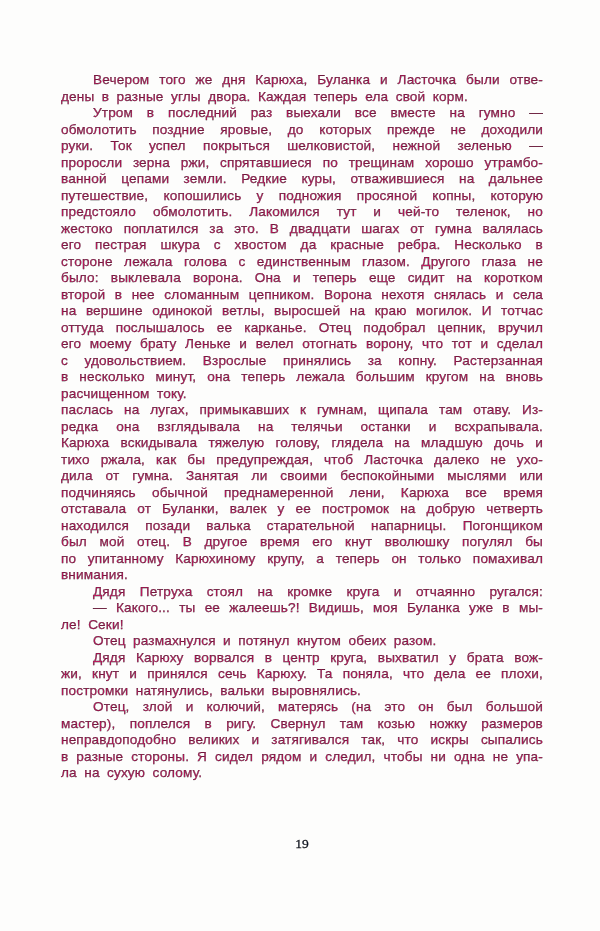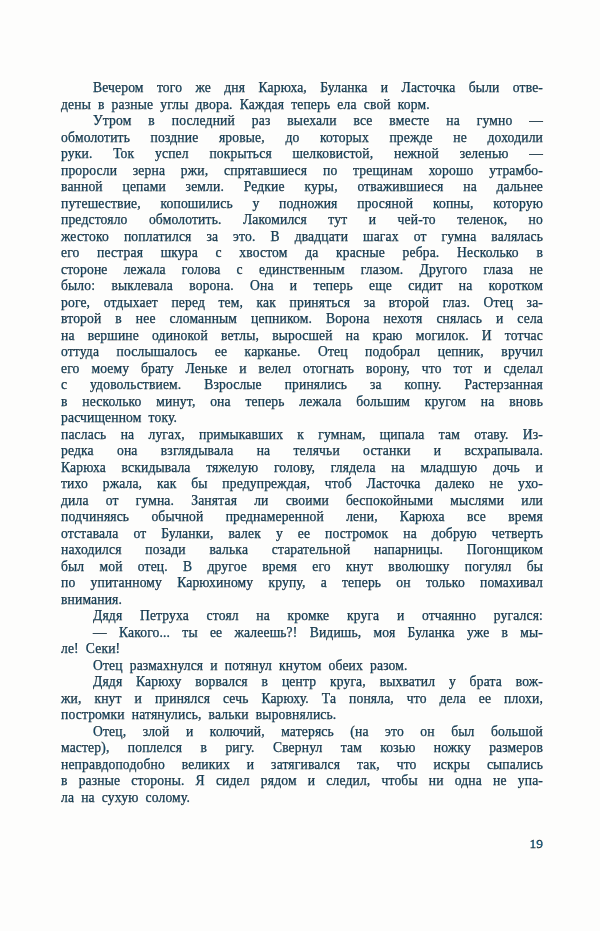--- a/index.html
+++ b/index.html
@@ -9,26 +9,26 @@
     position: relative;
     width: 600px;
     height: 931px;
     background: #fdfdfc;
     overflow: hidden;
   }
 
   .text-block {
     position: absolute;
     left: 61px;
-    top: 80px;
+    top: 72px;
     width: 482px;
-    font-family: Liberation Serif, serif;
+    font-family: Liberation Sans, sans-serif;
     font-size: 13.6px;
     line-height: 16.5px;
-    color: #0c4a6e;
+    color: #be185d;
     letter-spacing: 0.15px;
     -webkit-text-stroke: 0.25px #1b1b1b;
   }
 
   .line {
     text-align: justify;
     text-align-last: justify;
     white-space: normal;
   }
 
@@ -37,24 +37,24 @@
   .line.para-end {
     text-align-last: left;
     word-spacing: 3.5px;
   }
 
   .page-number {
     position: absolute;
     left: 61px;
     top: 836px;
     width: 482px;
-    text-align: right;
+    text-align: center;
     font-family: "Liberation Serif", "DejaVu Serif", serif;
     font-size: 13.5px;
-    color: #0369a1;
+    color: #0f172a;
     -webkit-text-stroke: 0.3px #1b1b1b;
   }
 </style>
 </head>
 <body>
 
 <div class="page">
   <div class="text-block">
       <div class="line indent">Вечером того же дня Карюха, Буланка и Ласточка были отве-</div>
       <div class="line para-end">дены в разные углы двора. Каждая теперь ела свой корм.</div>
@@ -62,21 +62,20 @@
       <div class="line">обмолотить поздние яровые, до которых прежде не доходили</div>
       <div class="line">руки. Ток успел покрыться шелковистой, нежной зеленью —</div>
       <div class="line">проросли зерна ржи, спрятавшиеся по трещинам хорошо утрамбо-</div>
       <div class="line">ванной цепами земли. Редкие куры, отважившиеся на дальнее</div>
       <div class="line">путешествие, копошились у подножия просяной копны, которую</div>
       <div class="line">предстояло обмолотить. Лакомился тут и чей-то теленок, но</div>
       <div class="line">жестоко поплатился за это. В двадцати шагах от гумна валялась</div>
       <div class="line">его пестрая шкура с хвостом да красные ребра. Несколько в</div>
       <div class="line">стороне лежала голова с единственным глазом. Другого глаза не</div>
       <div class="line">было: выклевала ворона. Она и теперь еще сидит на коротком</div>
-      <div class="line">роге, отдыхает перед тем, как приняться за второй глаз. Отец за-</div>
       <div class="line">второй в нее сломанным цепником. Ворона нехотя снялась и села</div>
       <div class="line">на вершине одинокой ветлы, выросшей на краю могилок. И тотчас</div>
       <div class="line">оттуда послышалось ее карканье. Отец подобрал цепник, вручил</div>
       <div class="line">его моему брату Леньке и велел отогнать ворону, что тот и сделал</div>
       <div class="line">с удовольствием. Взрослые принялись за копну. Растерзанная</div>
       <div class="line">в несколько минут, она теперь лежала большим кругом на вновь</div>
       <div class="line para-end">расчищенном току.</div>
       <div class="line">паслась на лугах, примыкавших к гумнам, щипала там отаву. Из-</div>
       <div class="line">редка она взглядывала на телячьи останки и всхрапывала.</div>
       <div class="line">Карюха вскидывала тяжелую голову, глядела на младшую дочь и</div>

